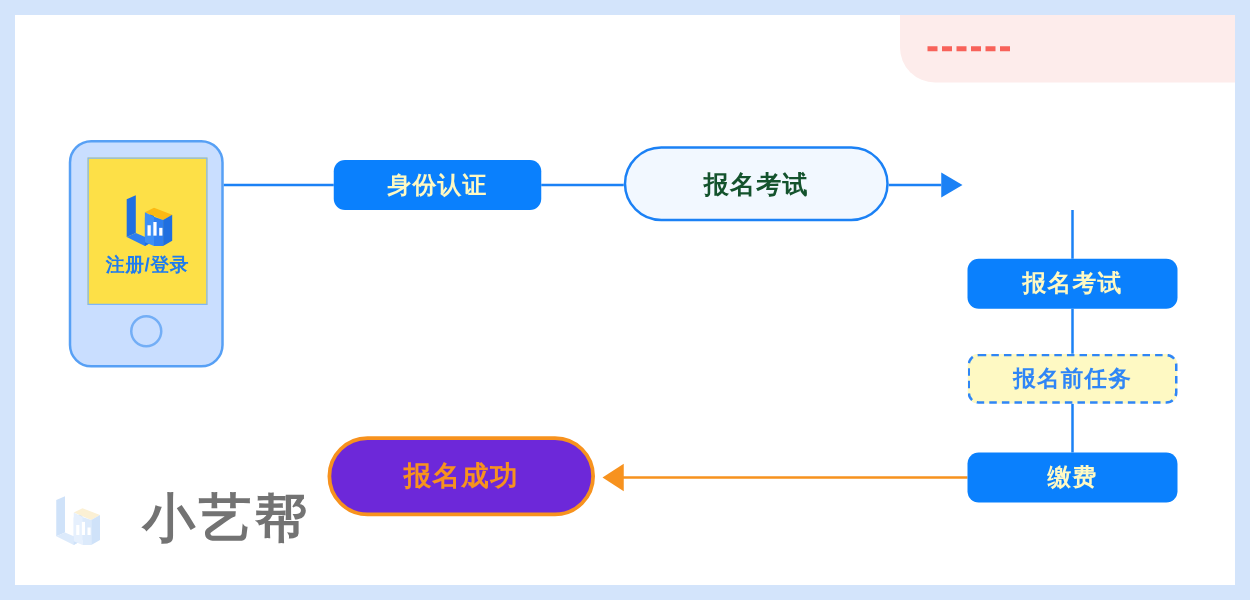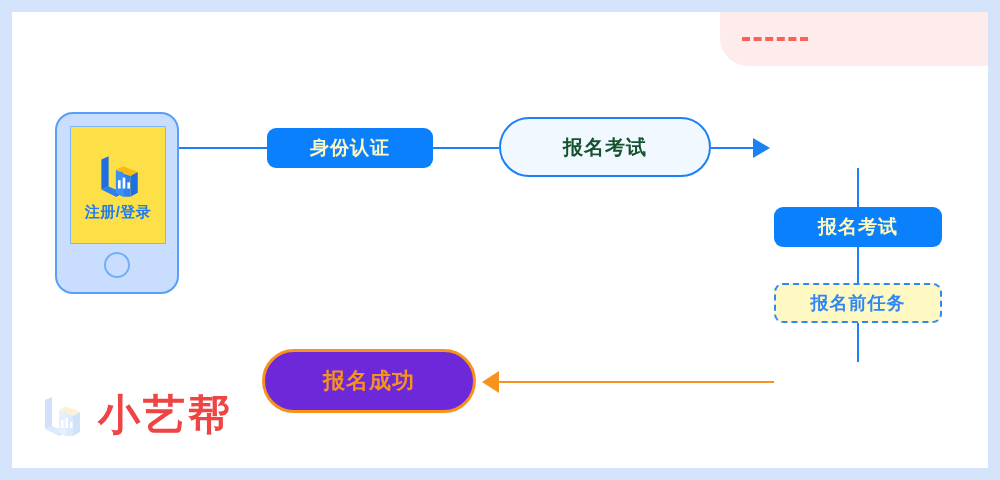--- a/index.html
+++ b/index.html
@@ -191,24 +191,24 @@
   
   .watermark {
     position: absolute;
     left: 36px;
     top: 390px;
     display: flex;
     align-items: center;
   }
   .watermark-logo { width: 50px; height: 50px; }
   .watermark-text {
-    margin-left: 12px;
+    margin-left: 28px;
     font-size: 42px;
     font-weight: bold;
-    color: #ef4444;
+    color: #737373;
     letter-spacing: 3px;
     line-height: 1;
   }
 </style>
 </head>
 <body>
 
 <div id="stage">
 
   <div class="frame-top"></div>
@@ -248,20 +248,21 @@
   <div class="line line-v" id="line-major-pretask"></div>
   <div class="line line-v" id="line-pretask-pay"></div>
 
   <div class="line line-h line-orange" id="line-pay-success"></div>
   <div class="arrow" id="arrow-success"></div>
 
   <div class="node node-solid" id="node-identity">身份认证</div>
   <div class="node node-pill-blue" id="node-exam">报名考试</div>
   <div class="node node-solid" id="node-major">报名考试</div>
   <div class="node node-dashed" id="node-pretask">报名前任务</div>
+  <div class="node node-solid" id="node-payment">缴费</div>
   <div class="node node-pill-orange" id="node-success">报名成功</div>
 
   <div class="watermark">
     <svg class="watermark-logo" viewBox="0 0 100 100">
       <polygon points="18,20 32,14 32,72 18,78" fill="#cfe2f9"></polygon>
       <polygon points="18,78 32,72 60,84 46,92" fill="#dceafb"></polygon>
       <polygon points="46,92 60,84 60,40 46,48" fill="#cfe2f9"></polygon>
       <polygon points="46,40 60,33 88,44 74,52" fill="#fbf0d4"></polygon>
       <polygon points="46,40 46,86 60,92 60,47" fill="#e6f0fd"></polygon>
       <polygon points="60,47 74,52 74,92 60,92" fill="#dceafb"></polygon>

